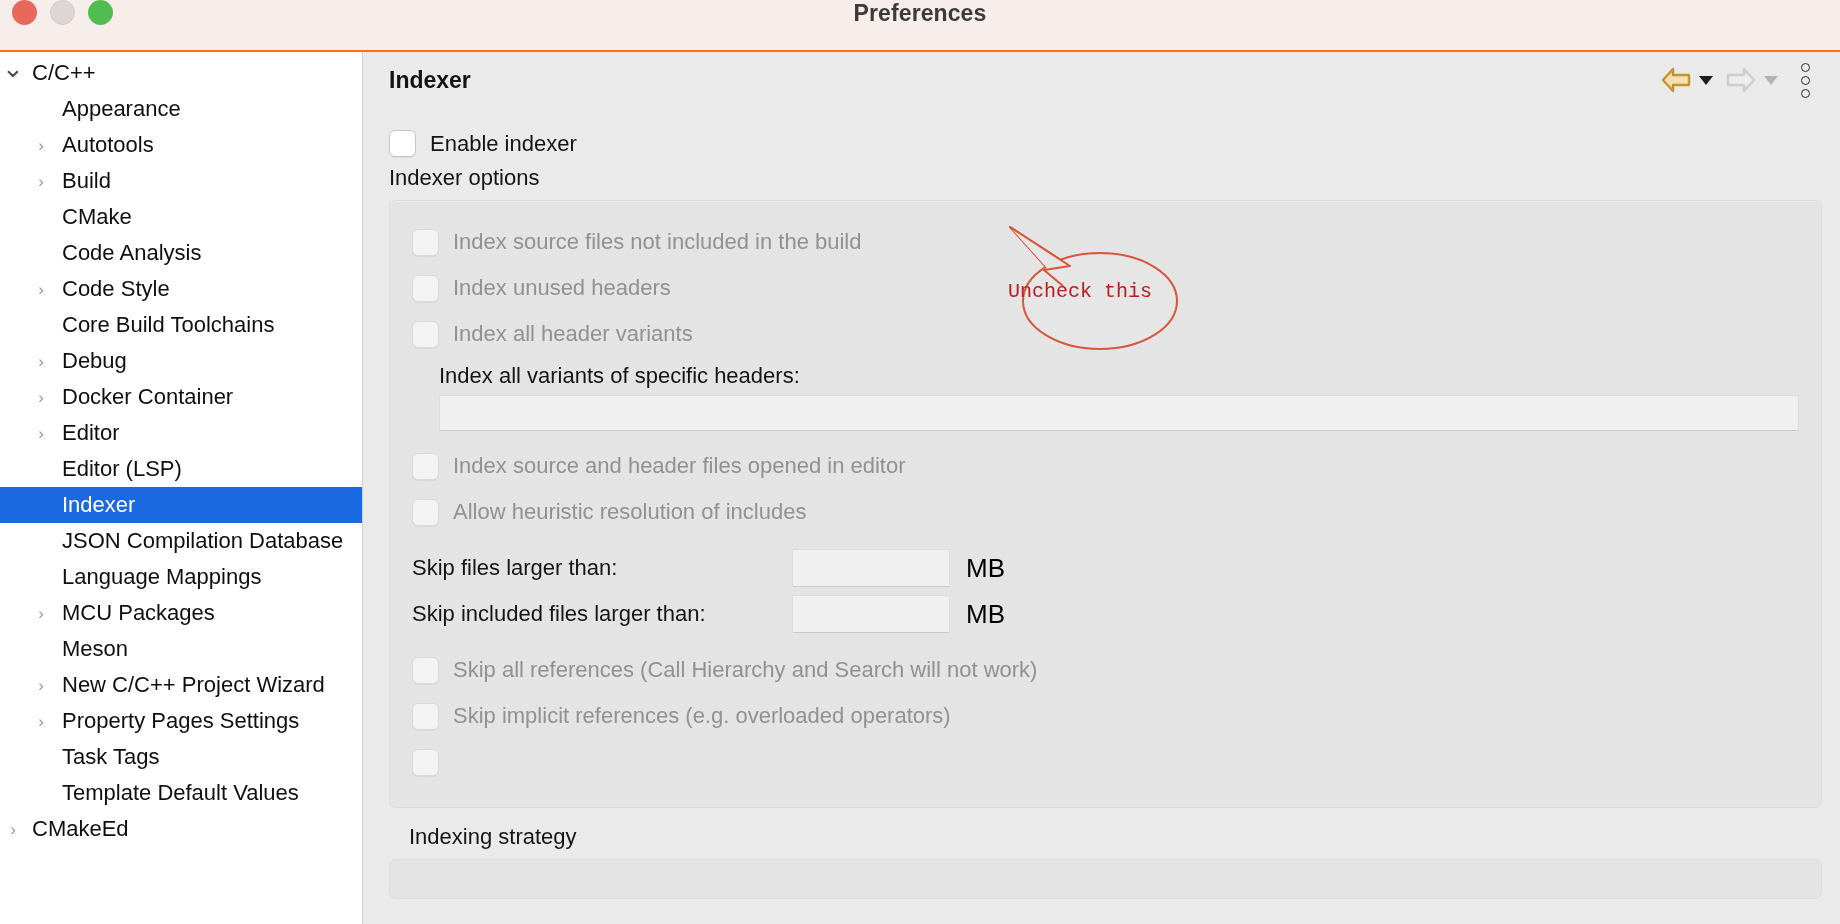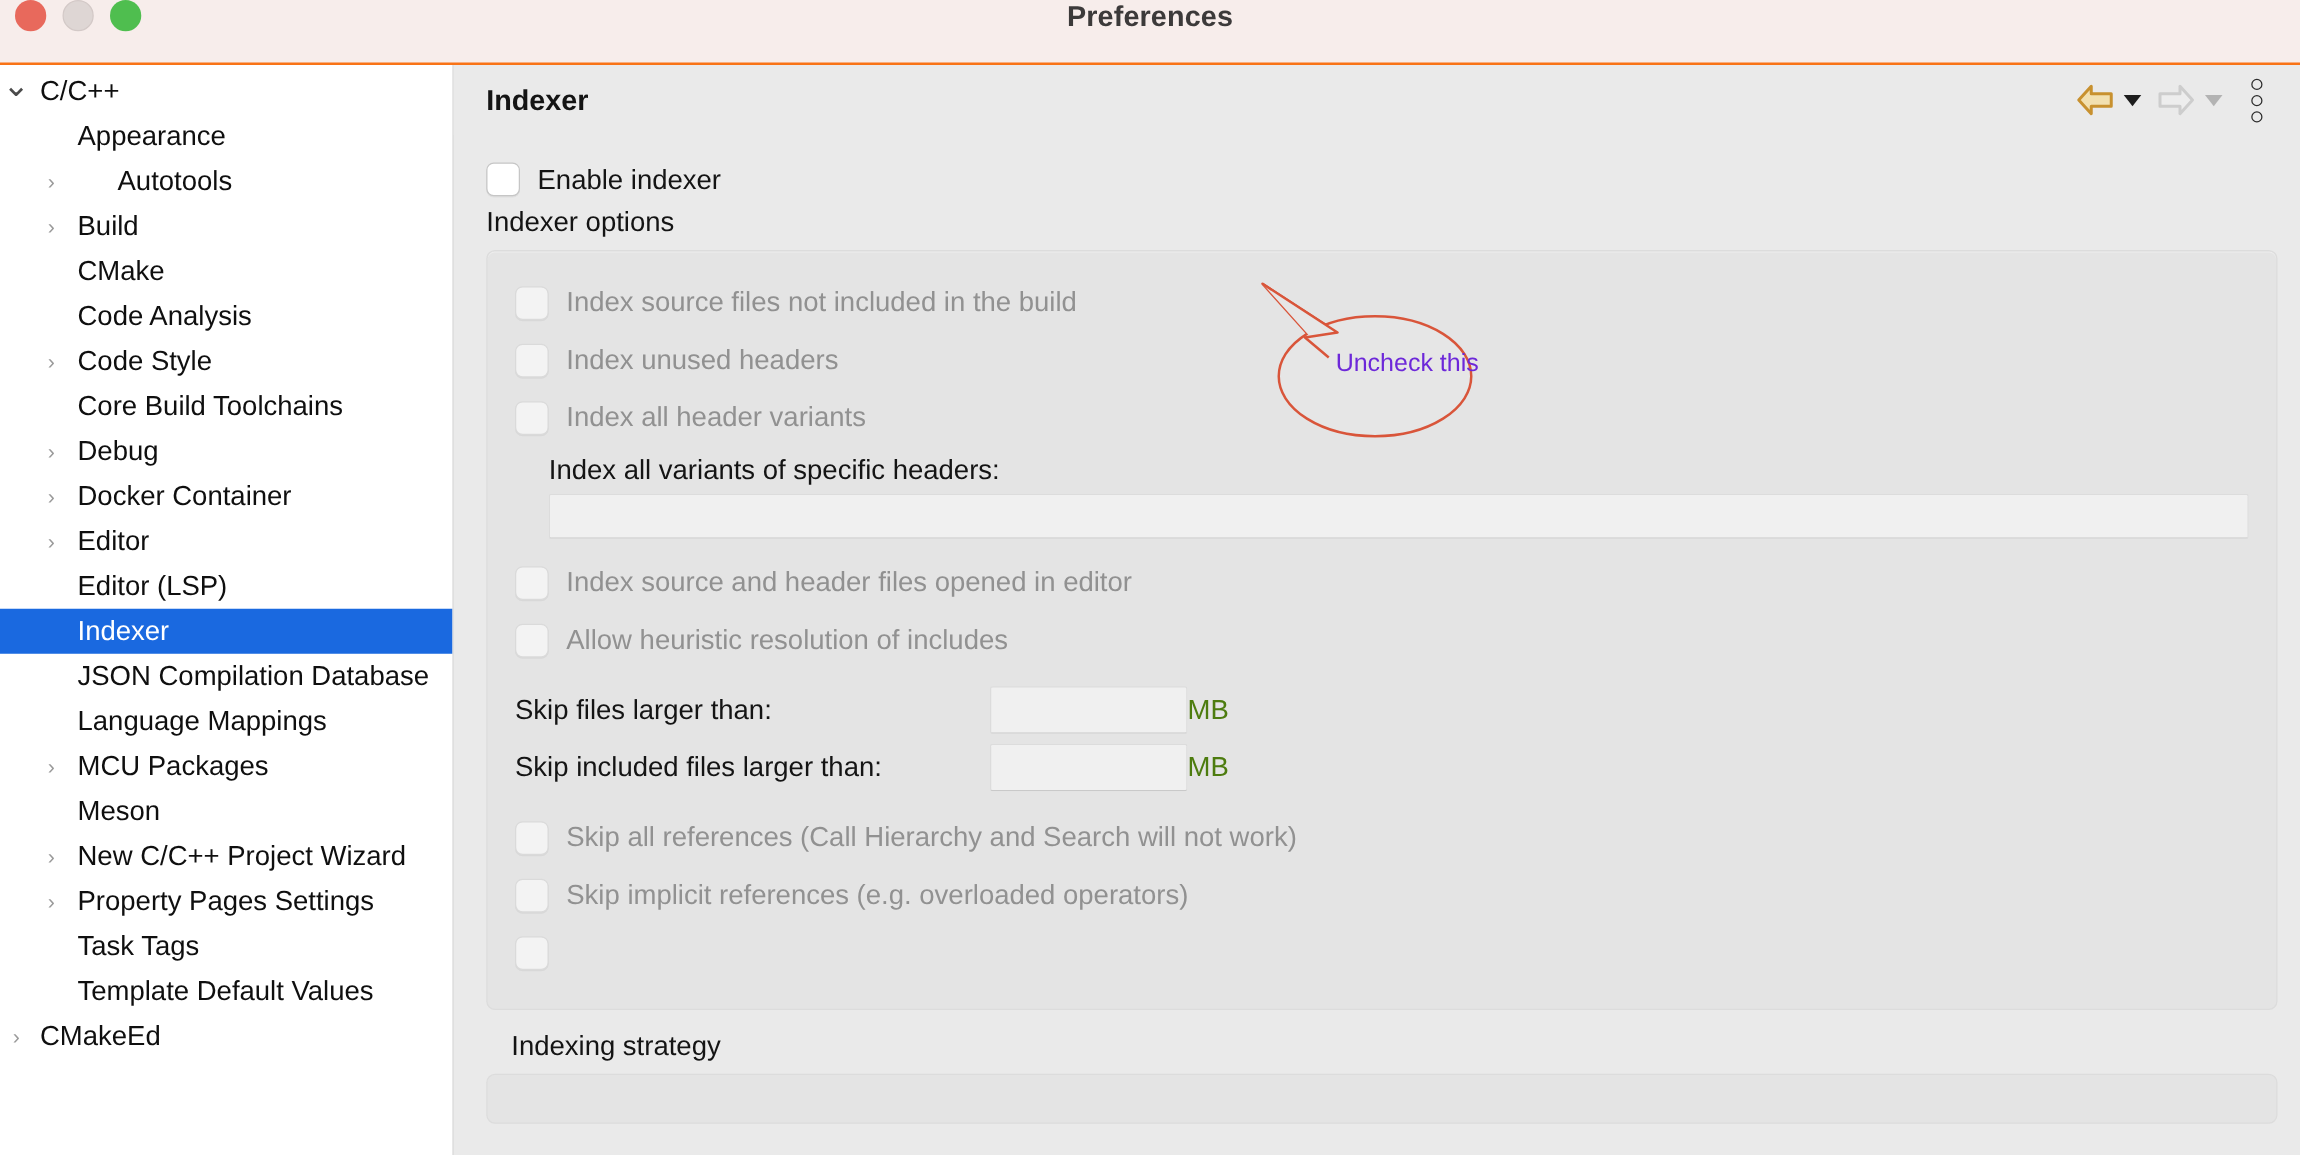--- a/index.html
+++ b/index.html
@@ -272,22 +272,23 @@
     background: #f0f0f0;
     border: 1px solid #dcdcdc;
     border-bottom-color: #c9c9c9;
     border-radius: 2px;
     font-size: 19px;
     font-family: "Liberation Sans", sans-serif;
     padding: 0 8px;
     outline: none;
   }
   .mb-unit {
-    font-size: 22px;
-    color: #4d7c0f;
+    font-size: 26px;
+    color: #000000;
+    margin-left: 16px;
   }
   .spacer-sm { height: 10px; }
 
   .strategy-box {
     background: #e4e4e4;
     border: 1px solid #dcdcdc;
     border-radius: 7px;
     height: 40px;
     margin-top: 4px;
   }
@@ -300,24 +301,24 @@
     width: 175px;
     height: 130px;
     pointer-events: none;
     z-index: 40;
   }
   .callout svg { display: block; overflow: visible; }
   .callout-text {
     position: absolute;
     left: 0; right: 0;
     top: 56px;
-    text-align: right;
-    font-family: Liberation Sans, sans-serif;
+    text-align: left;
+    font-family: Liberation Mono, monospace;
     font-size: 20px;
-    color: #6d28d9;
+    color: #b91c1c;
   }
 </style>
 </head>
 <body>
 
 <div class="window">
 
   <div class="titlebar">
     <div class="traffic">
       <span class="light close"></span>
@@ -336,21 +337,21 @@
             <span class="tree-label d0">C/C++</span>
           </div>
           <div class="tree-row">
             <span style="flex: 0 0 28px;"></span>
             <span class="twisty blank">›</span>
             <span class="tree-label" style="padding-left: 8px;">Appearance</span>
           </div>
           <div class="tree-row">
             <span style="flex: 0 0 28px;"></span>
             <span class="twisty ">›</span>
-            <span class="tree-label" style="padding-left: 8px; margin-left: 32px;">Autotools</span>
+            <span class="tree-label" style="padding-left: 8px;">Autotools</span>
           </div>
           <div class="tree-row">
             <span style="flex: 0 0 28px;"></span>
             <span class="twisty ">›</span>
             <span class="tree-label" style="padding-left: 8px;">Build</span>
           </div>
           <div class="tree-row">
             <span style="flex: 0 0 28px;"></span>
             <span class="twisty blank">›</span>
             <span class="tree-label" style="padding-left: 8px;">CMake</span>

